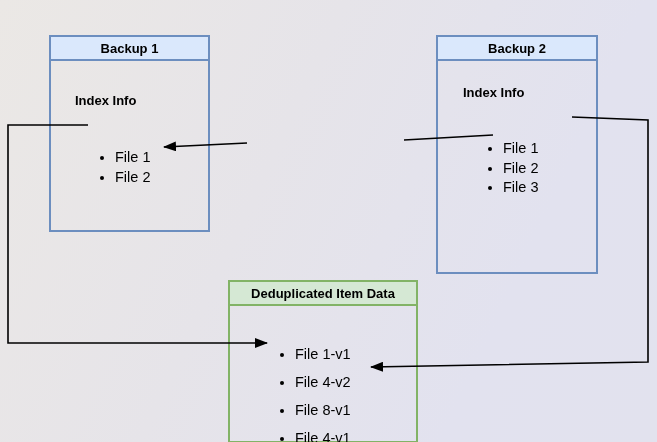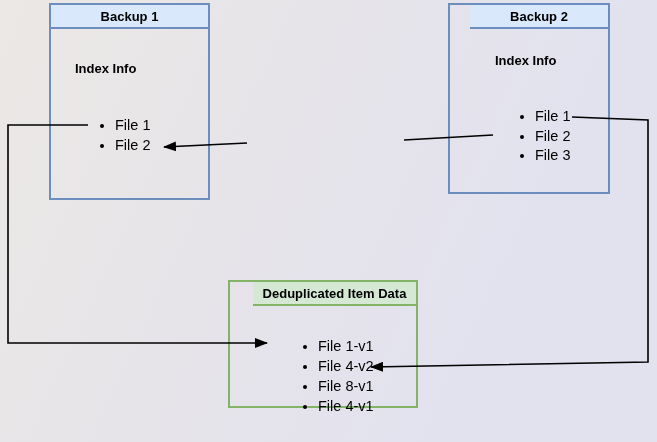--- a/index.html
+++ b/index.html
@@ -13,21 +13,21 @@
     height: 442px;
     background: linear-gradient(115deg, #ebe8e5 0%, #e6e4e9 40%, #e2e2ef 75%, #e2e2ee 100%);
     overflow: hidden;
   }
   .box {
     position: absolute;
     border: 2px solid;
     box-sizing: border-box;
     background: transparent;
   }
-  .box.blue  { border-color: #6c8ebf; }
+  .box.blue  { border-color: #6c8ebf; margin-top: 32px; }
   .box.green { border-color: #82b366; }
   .box-header {
     height: 22px;
     border-bottom: 2px solid;
     display: flex;
     align-items: center;
     justify-content: center;
     font-weight: bold;
     font-size: 13px;
     color: #000;
@@ -51,43 +51,43 @@
     margin: 0;
     padding: 0 0 0 18px;
     list-style: disc outside;
     font-size: 14.5px;
     color: #000;
   }
   ul.file-list li {
     line-height: 19.5px;
     white-space: nowrap;
   }
-  ul.file-list.dedup li { line-height: 20px; }
+  ul.file-list.dedup li { line-height: 20px; margin-top: 8px; }
   .arrow-layer {
     position: absolute;
     left: 0; top: 0;
     width: 657px; height: 442px;
     z-index: 3;
     pointer-events: none;
   }
   .edge-label {
     position: absolute;
     left: 247px;
     top: 123px;
     width: 156px;
     text-align: center;
     font-size: 13px;
     line-height: 16px;
     color: #000;
     z-index: 2;
   }
   
   #backup1 { left: 49px;  top: 3px;   width: 161px; height: 197px; }
-  #backup2 { left: 448px; top: 3px;   width: 162px; height: 191px; padding-left: 20px; }
-  #dedup   { left: 228px; top: 280px; width: 190px; height: 128px; padding-left: 23px; }
+  #backup2 { left: 436px; top: 3px;   width: 162px; height: 239px; }
+  #dedup   { left: 228px; top: 280px; width: 190px; height: 163px; }
 
   #backup1 .section-label { left: 24px; top: 32px; }
   #backup2 .section-label { left: 25px; top: 24px; }
   #backup1 ul.file-list { left: 46px; top: 87px; }
   #backup2 ul.file-list { left: 47px; top: 78px; }
   #dedup   ul.file-list { left: 47px; top: 30px; }
 </style>
 </head>
 <body>
 

